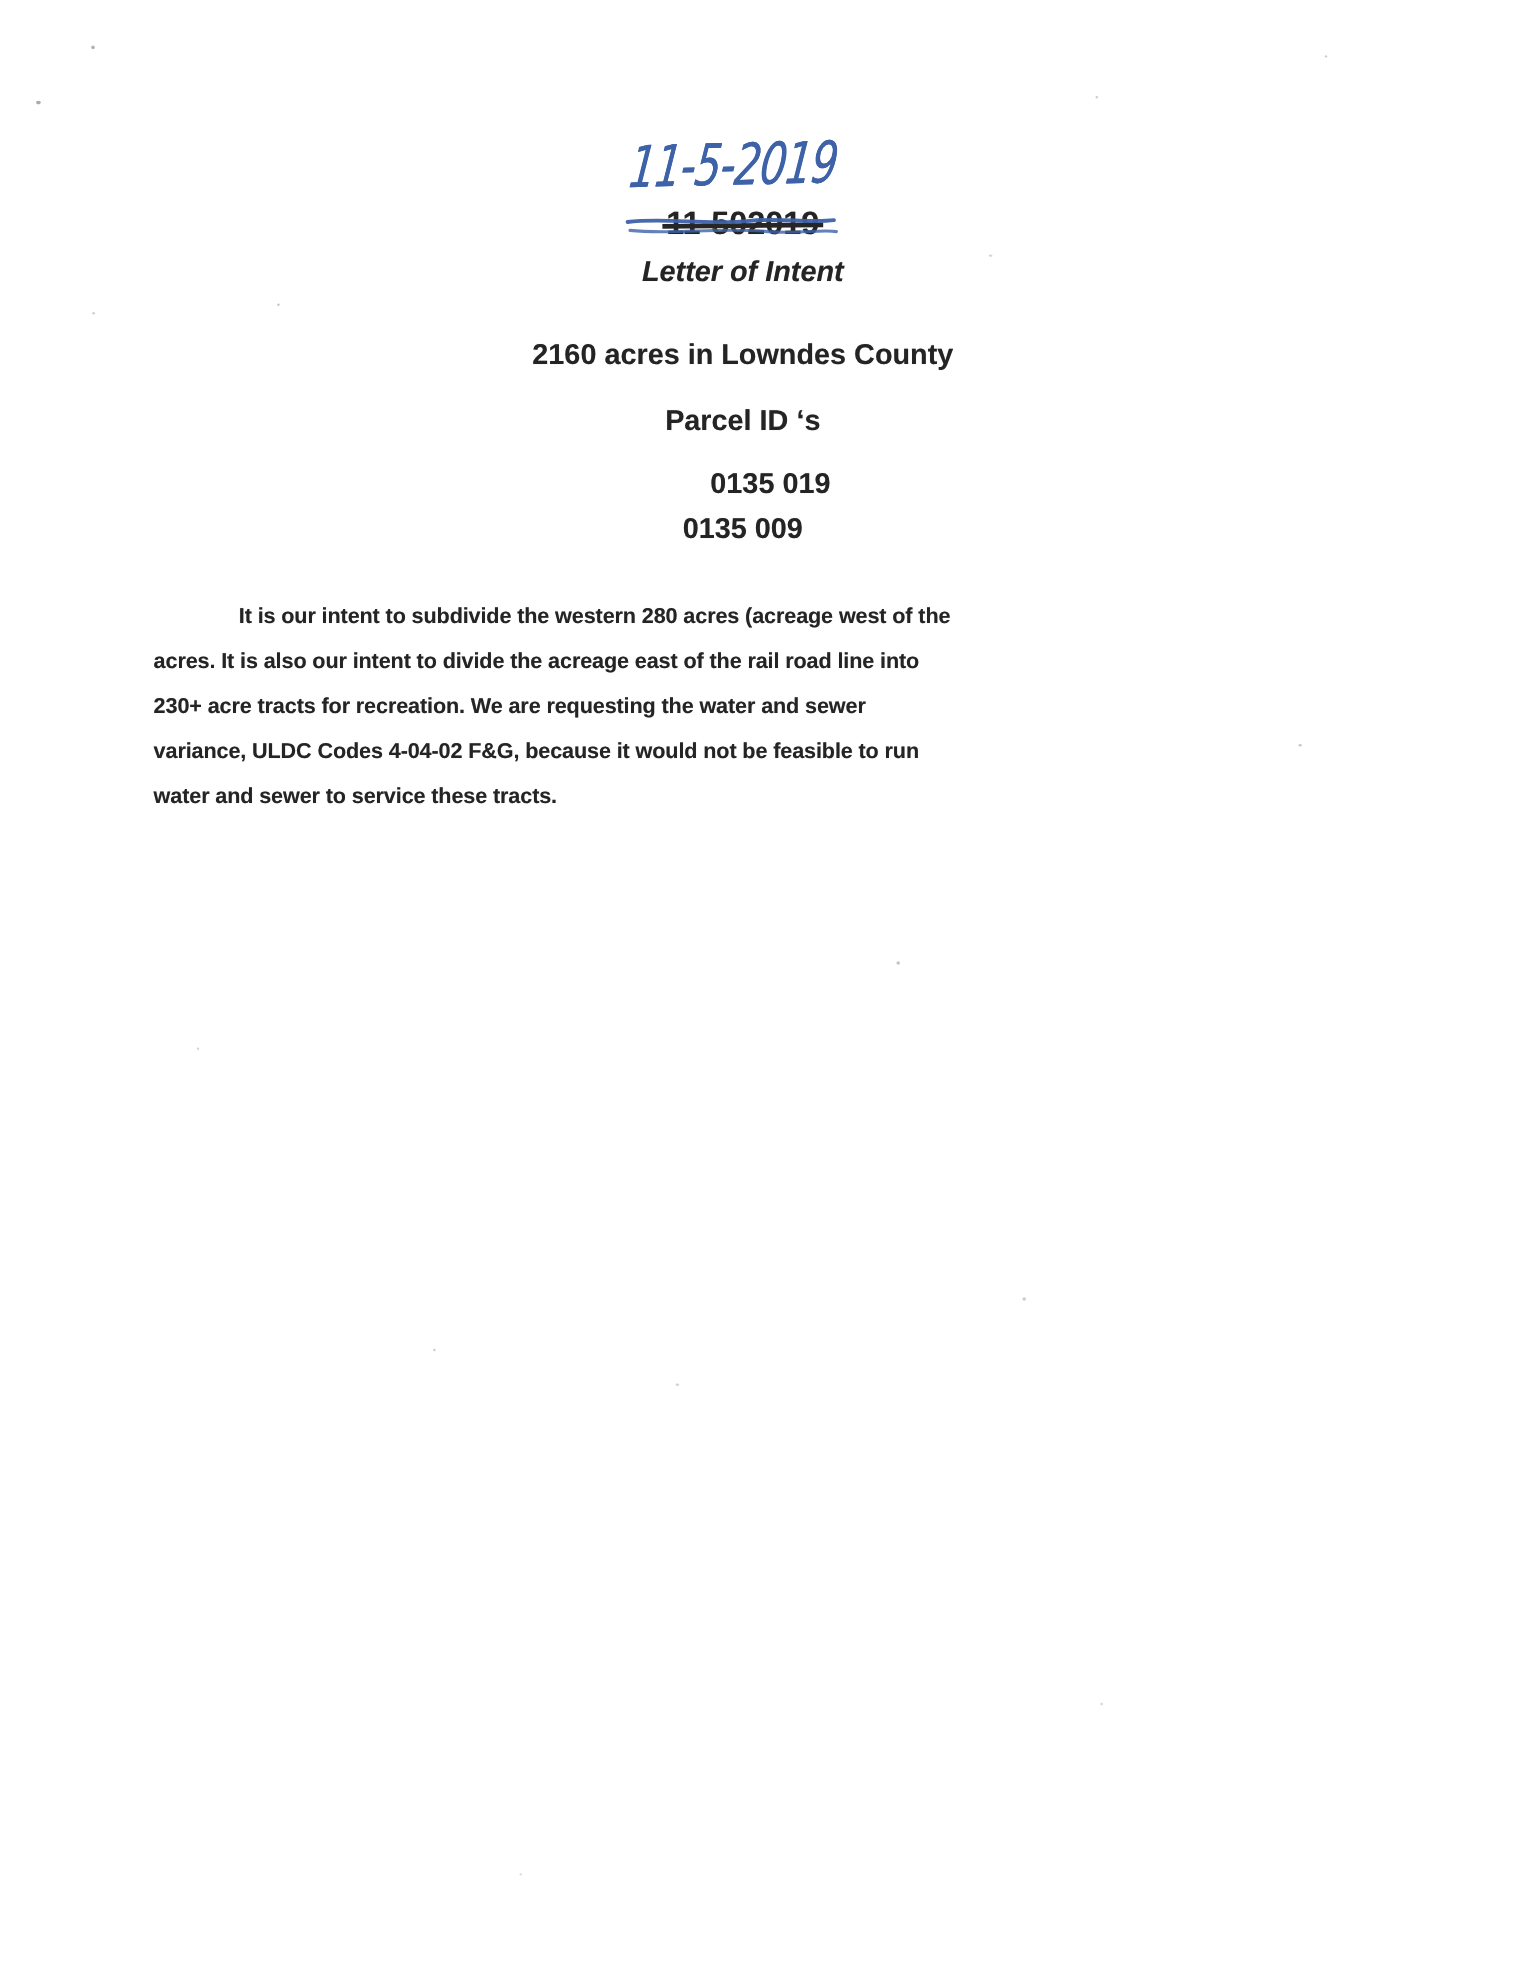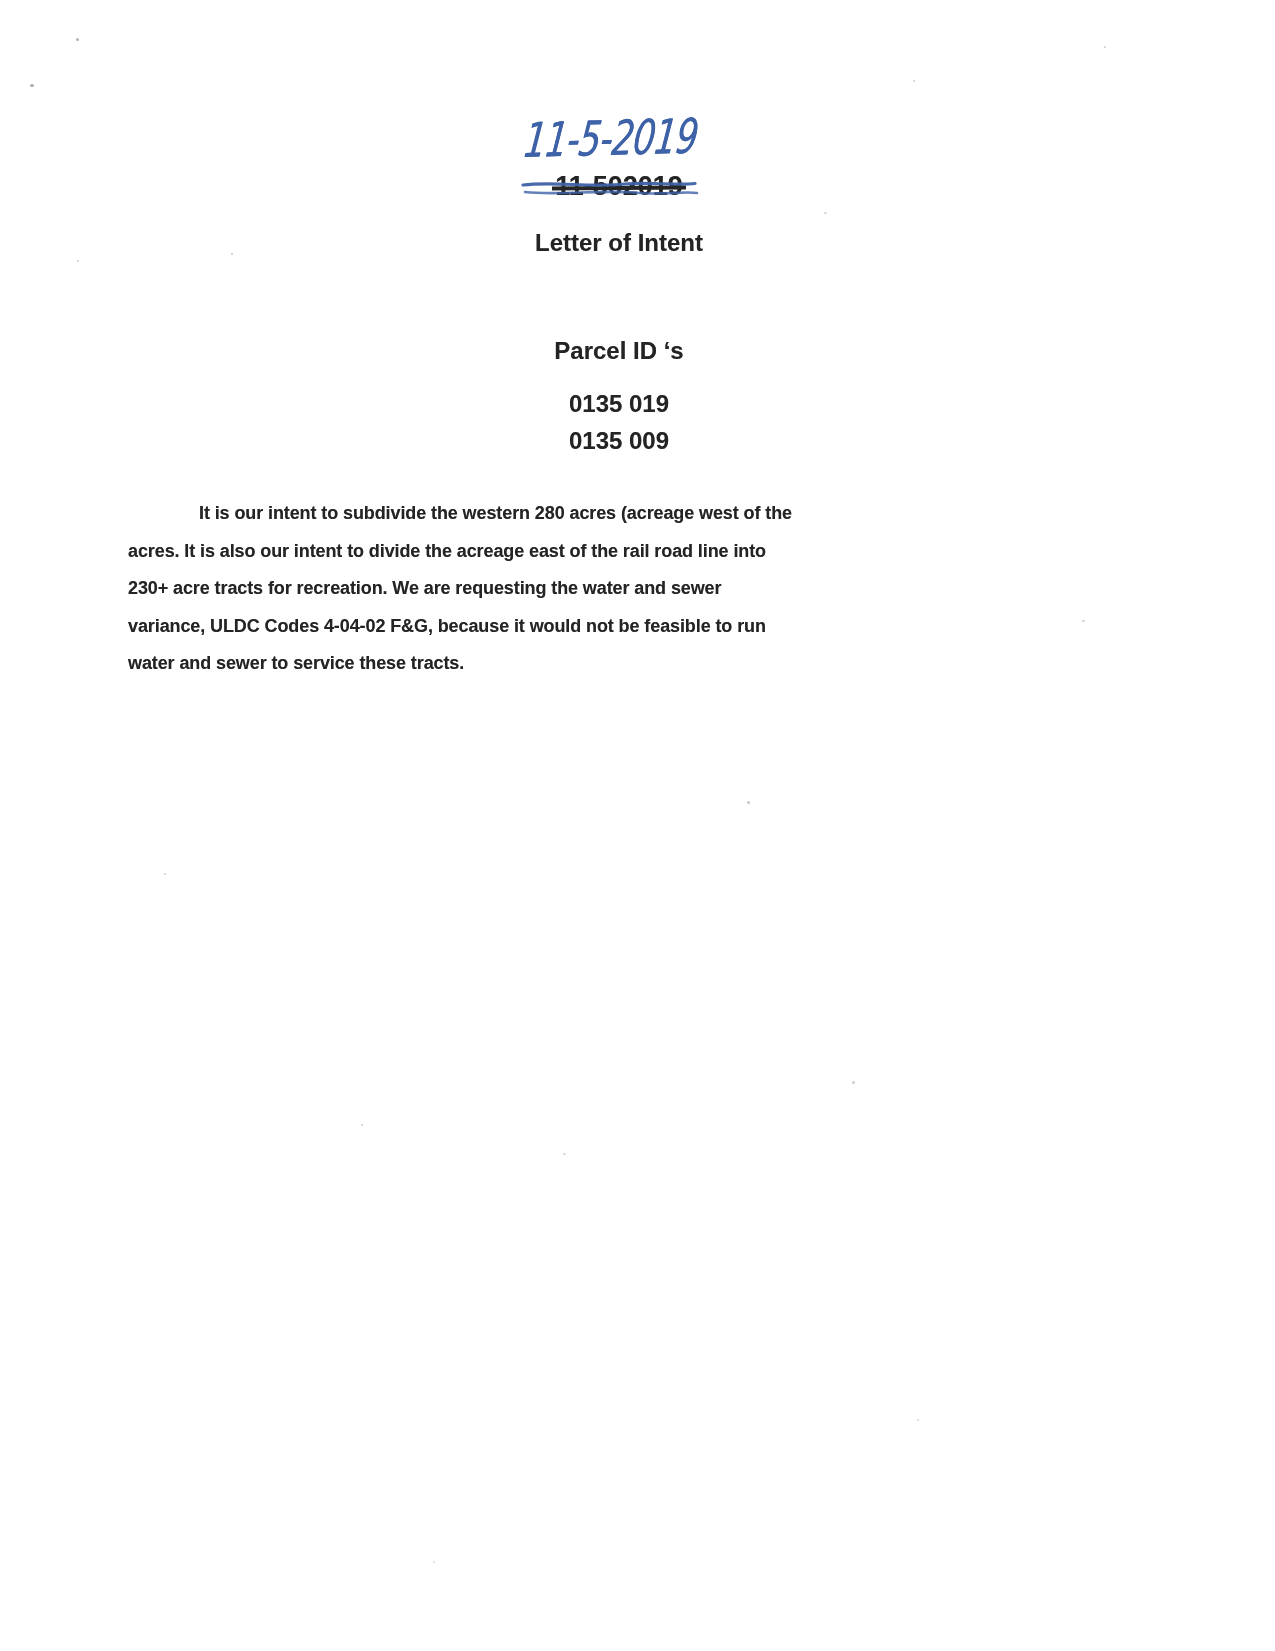--- a/index.html
+++ b/index.html
@@ -72,24 +72,24 @@
     left: 0;
     width: 1238px;
     text-align: center;
     font-weight: 700;
     font-size: 24px;
     line-height: 30px;
     color: #242424;
     text-shadow: 0 0 0.6px rgba(30,30,30,0.4);
     white-space: nowrap;
   }
-  .h-pos-0 { top: 228px; }
+  .h-pos-0 { top: 212px; font-style: italic; }
   .h-pos-1 { top: 281px; }
   .h-pos-2 { top: 336px; }
-  .h-pos-3 { top: 389px; }
+  .h-pos-3 { top: 389px; padding-left: 23px; }
   .h-pos-4 { top: 426px; }
 
   
   .body-block {
     position: absolute;
     left: 128px;
     top: 495px;
     width: 1040px;
   }
   .body-line {
@@ -137,20 +137,21 @@
   <div class="typed-date-row">
     <span class="typed-date">11-502019</span>
   </div>
 
   <svg class="pen-strike" viewBox="0 0 215 26" xmlns="http://www.w3.org/2000/svg">
     <path d="M28,9 C 60,5 95,12 130,8 C 155,5.5 180,10 200,7.5" fill="none" stroke="#3e62a8" stroke-width="3.2" stroke-linecap="round" opacity="0.95"></path>
     <path d="M30,16 C 65,20 105,13 145,17 C 170,19 190,15 202,17" fill="none" stroke="#3e62a8" stroke-width="2.6" stroke-linecap="round" opacity="0.8"></path>
   </svg>
 
   <div class="heading h-pos-0">Letter of Intent</div>
+  <div class="heading h-pos-1">2160 acres in Lowndes County</div>
   <div class="heading h-pos-2">Parcel ID ‘s</div>
   <div class="heading h-pos-3">0135 019</div>
   <div class="heading h-pos-4">0135 009</div>
 
   <div class="body-block">
     <div class="body-line indent">It is our intent to subdivide the western 280 acres (acreage west of the</div>
     <div class="body-line">acres. It is also our intent to divide the acreage east of the rail road line into</div>
     <div class="body-line">230+ acre tracts for recreation. We are requesting the water and sewer</div>
     <div class="body-line">variance, ULDC Codes 4-04-02 F&amp;G, because it would not be feasible to run</div>
     <div class="body-line">water and sewer to service these tracts.</div>

